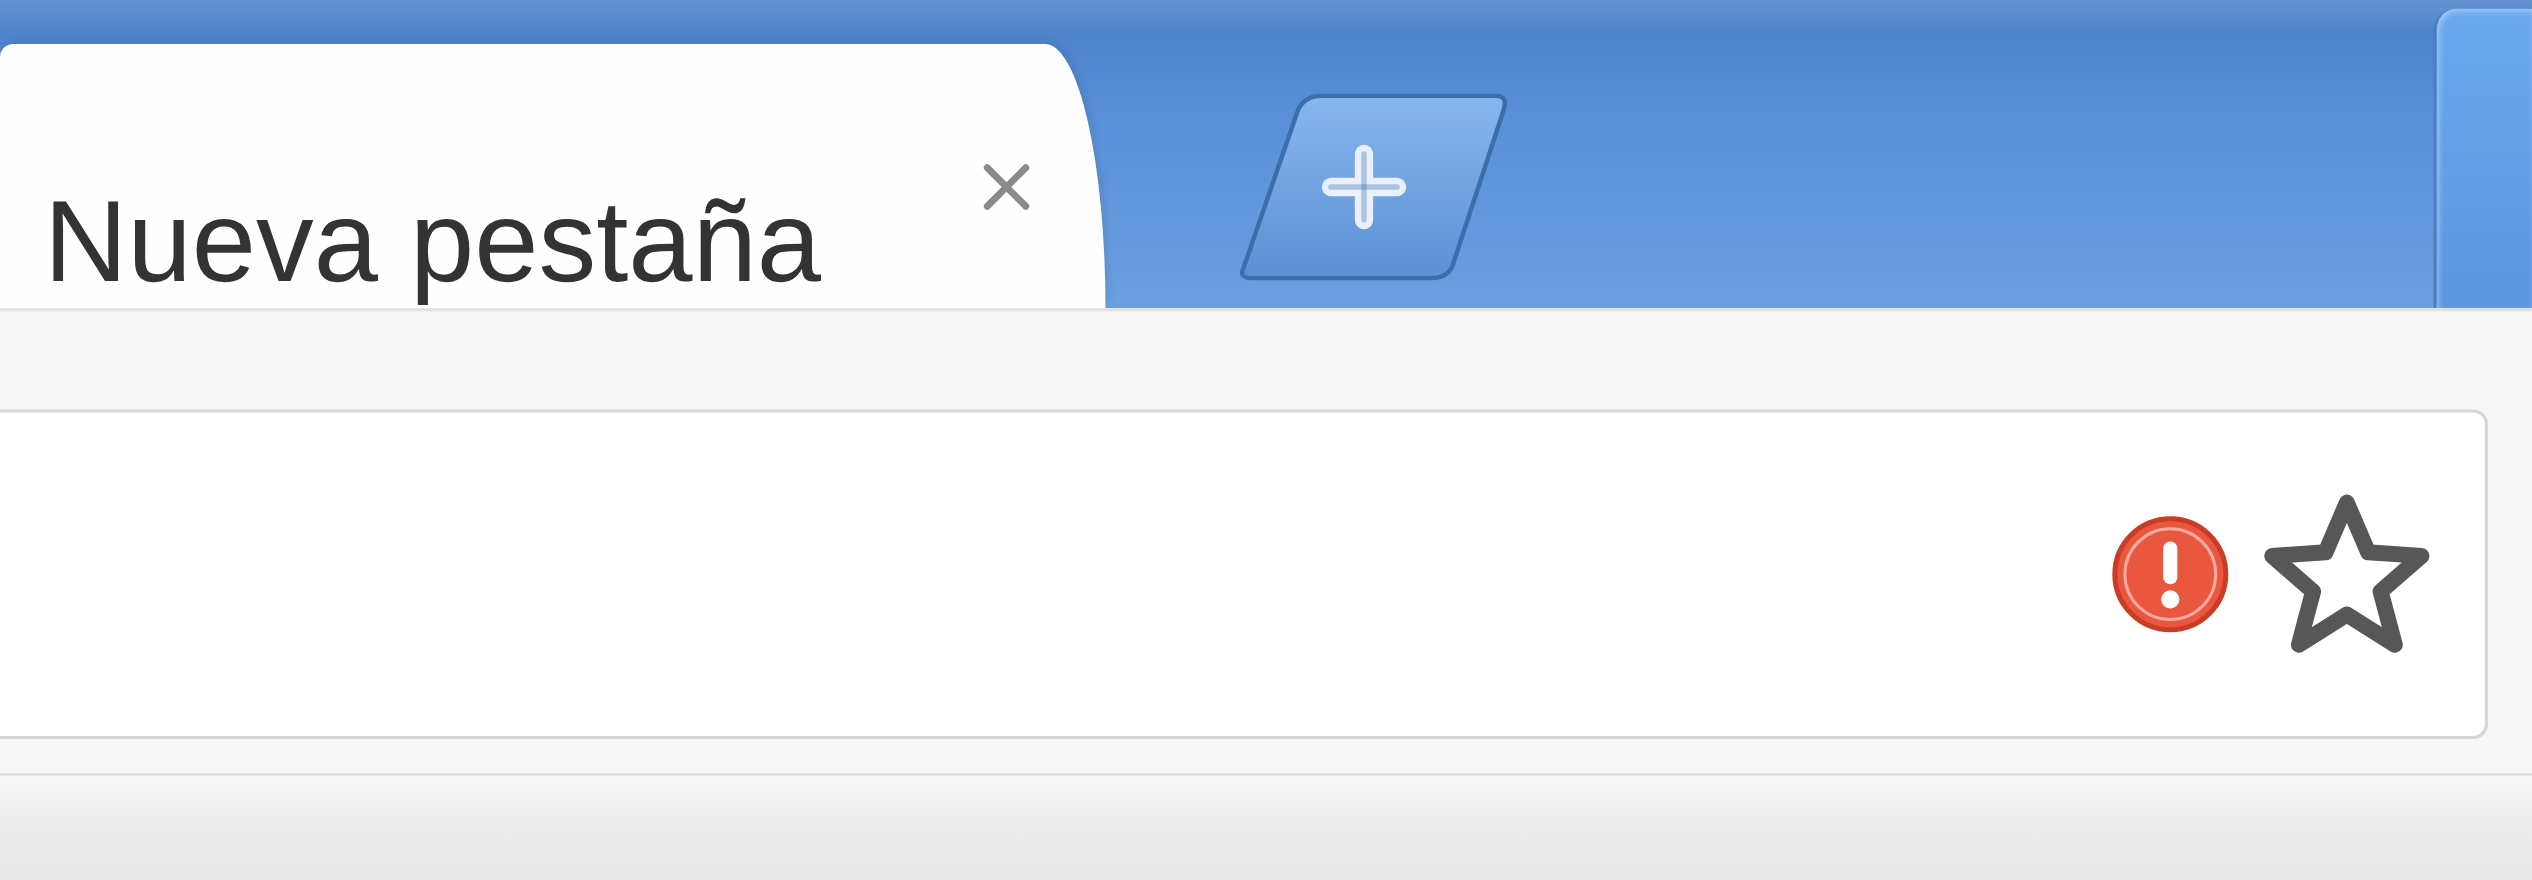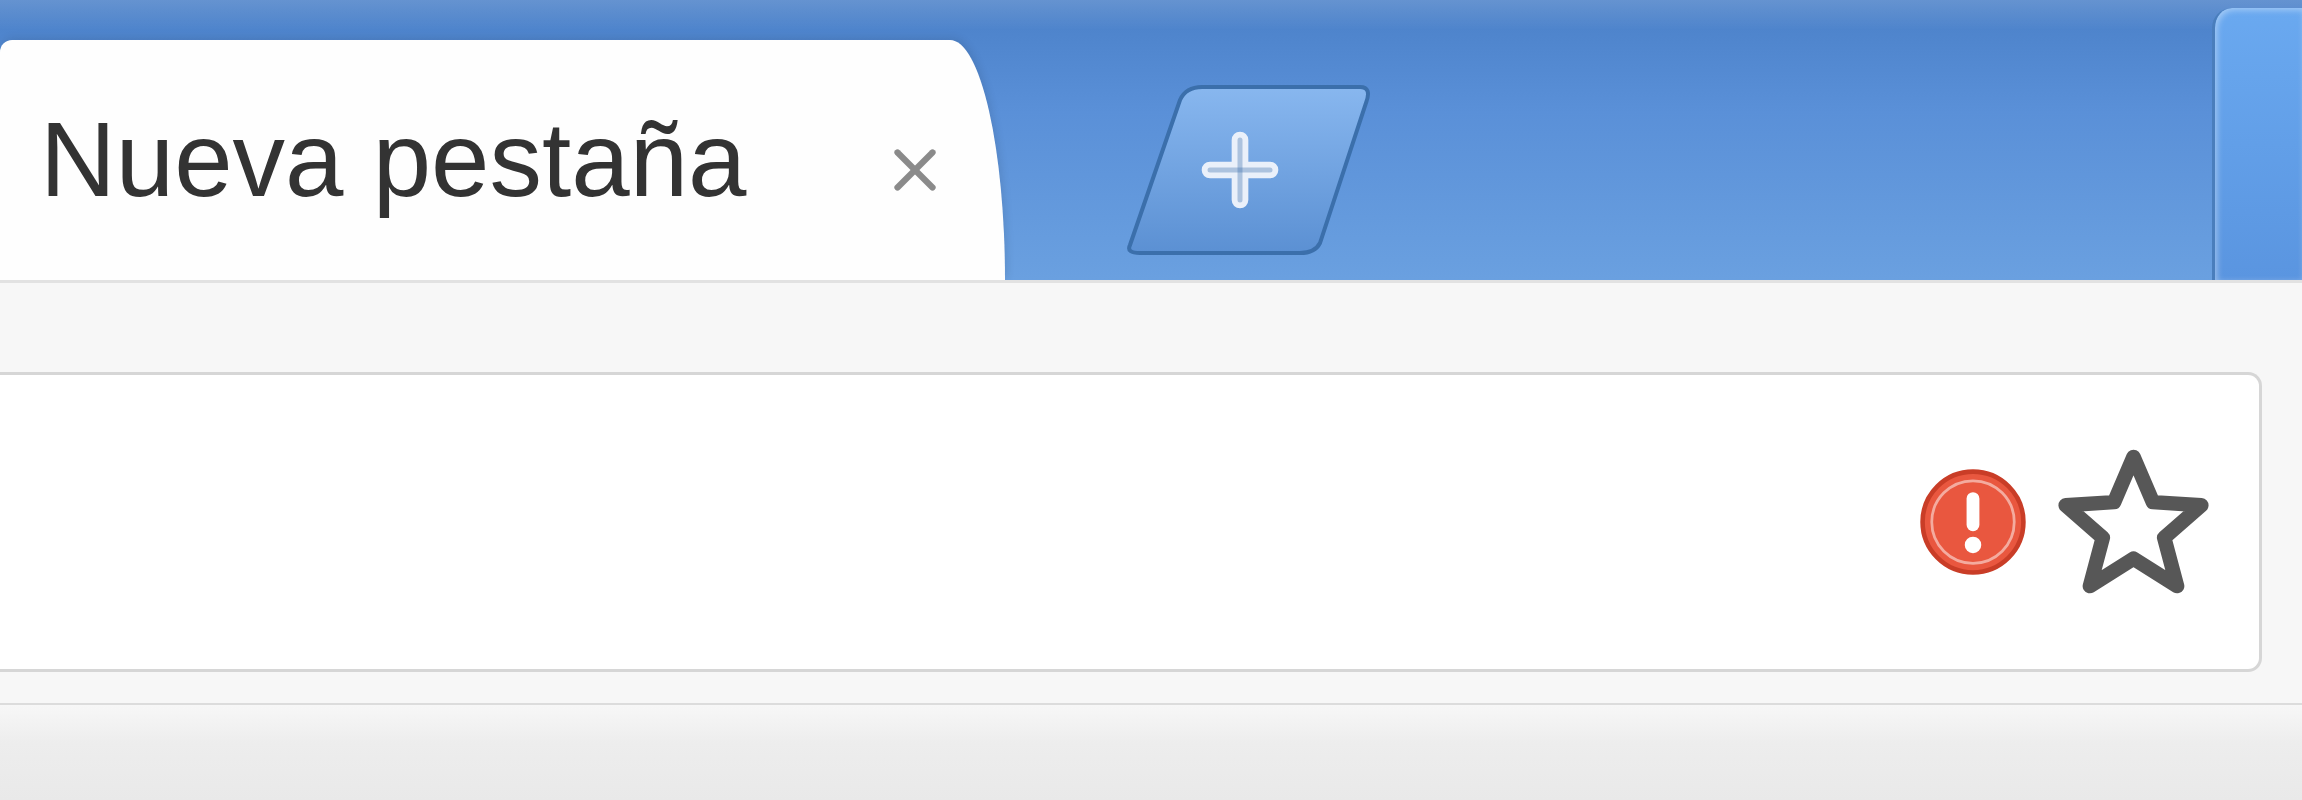--- a/index.html
+++ b/index.html
@@ -39,21 +39,21 @@
   .tab {
     position: absolute;
     left: 0;
     bottom: 0;
     width: 1005px;
     height: 240px;
     background: #fefefe;
     border-top-left-radius: 12px;
     border-top-right-radius: 55px 240px;
     display: flex;
-    align-items: center;
+    align-items: flex-end;
     padding-left: 40px;
     padding-right: 160px;
     box-shadow: 2px -2px 8px rgba(0,0,0,0.1);
   }
   .tab::after {
     
     content: "";
     position: absolute;
     right: -95px;
     bottom: 0;

